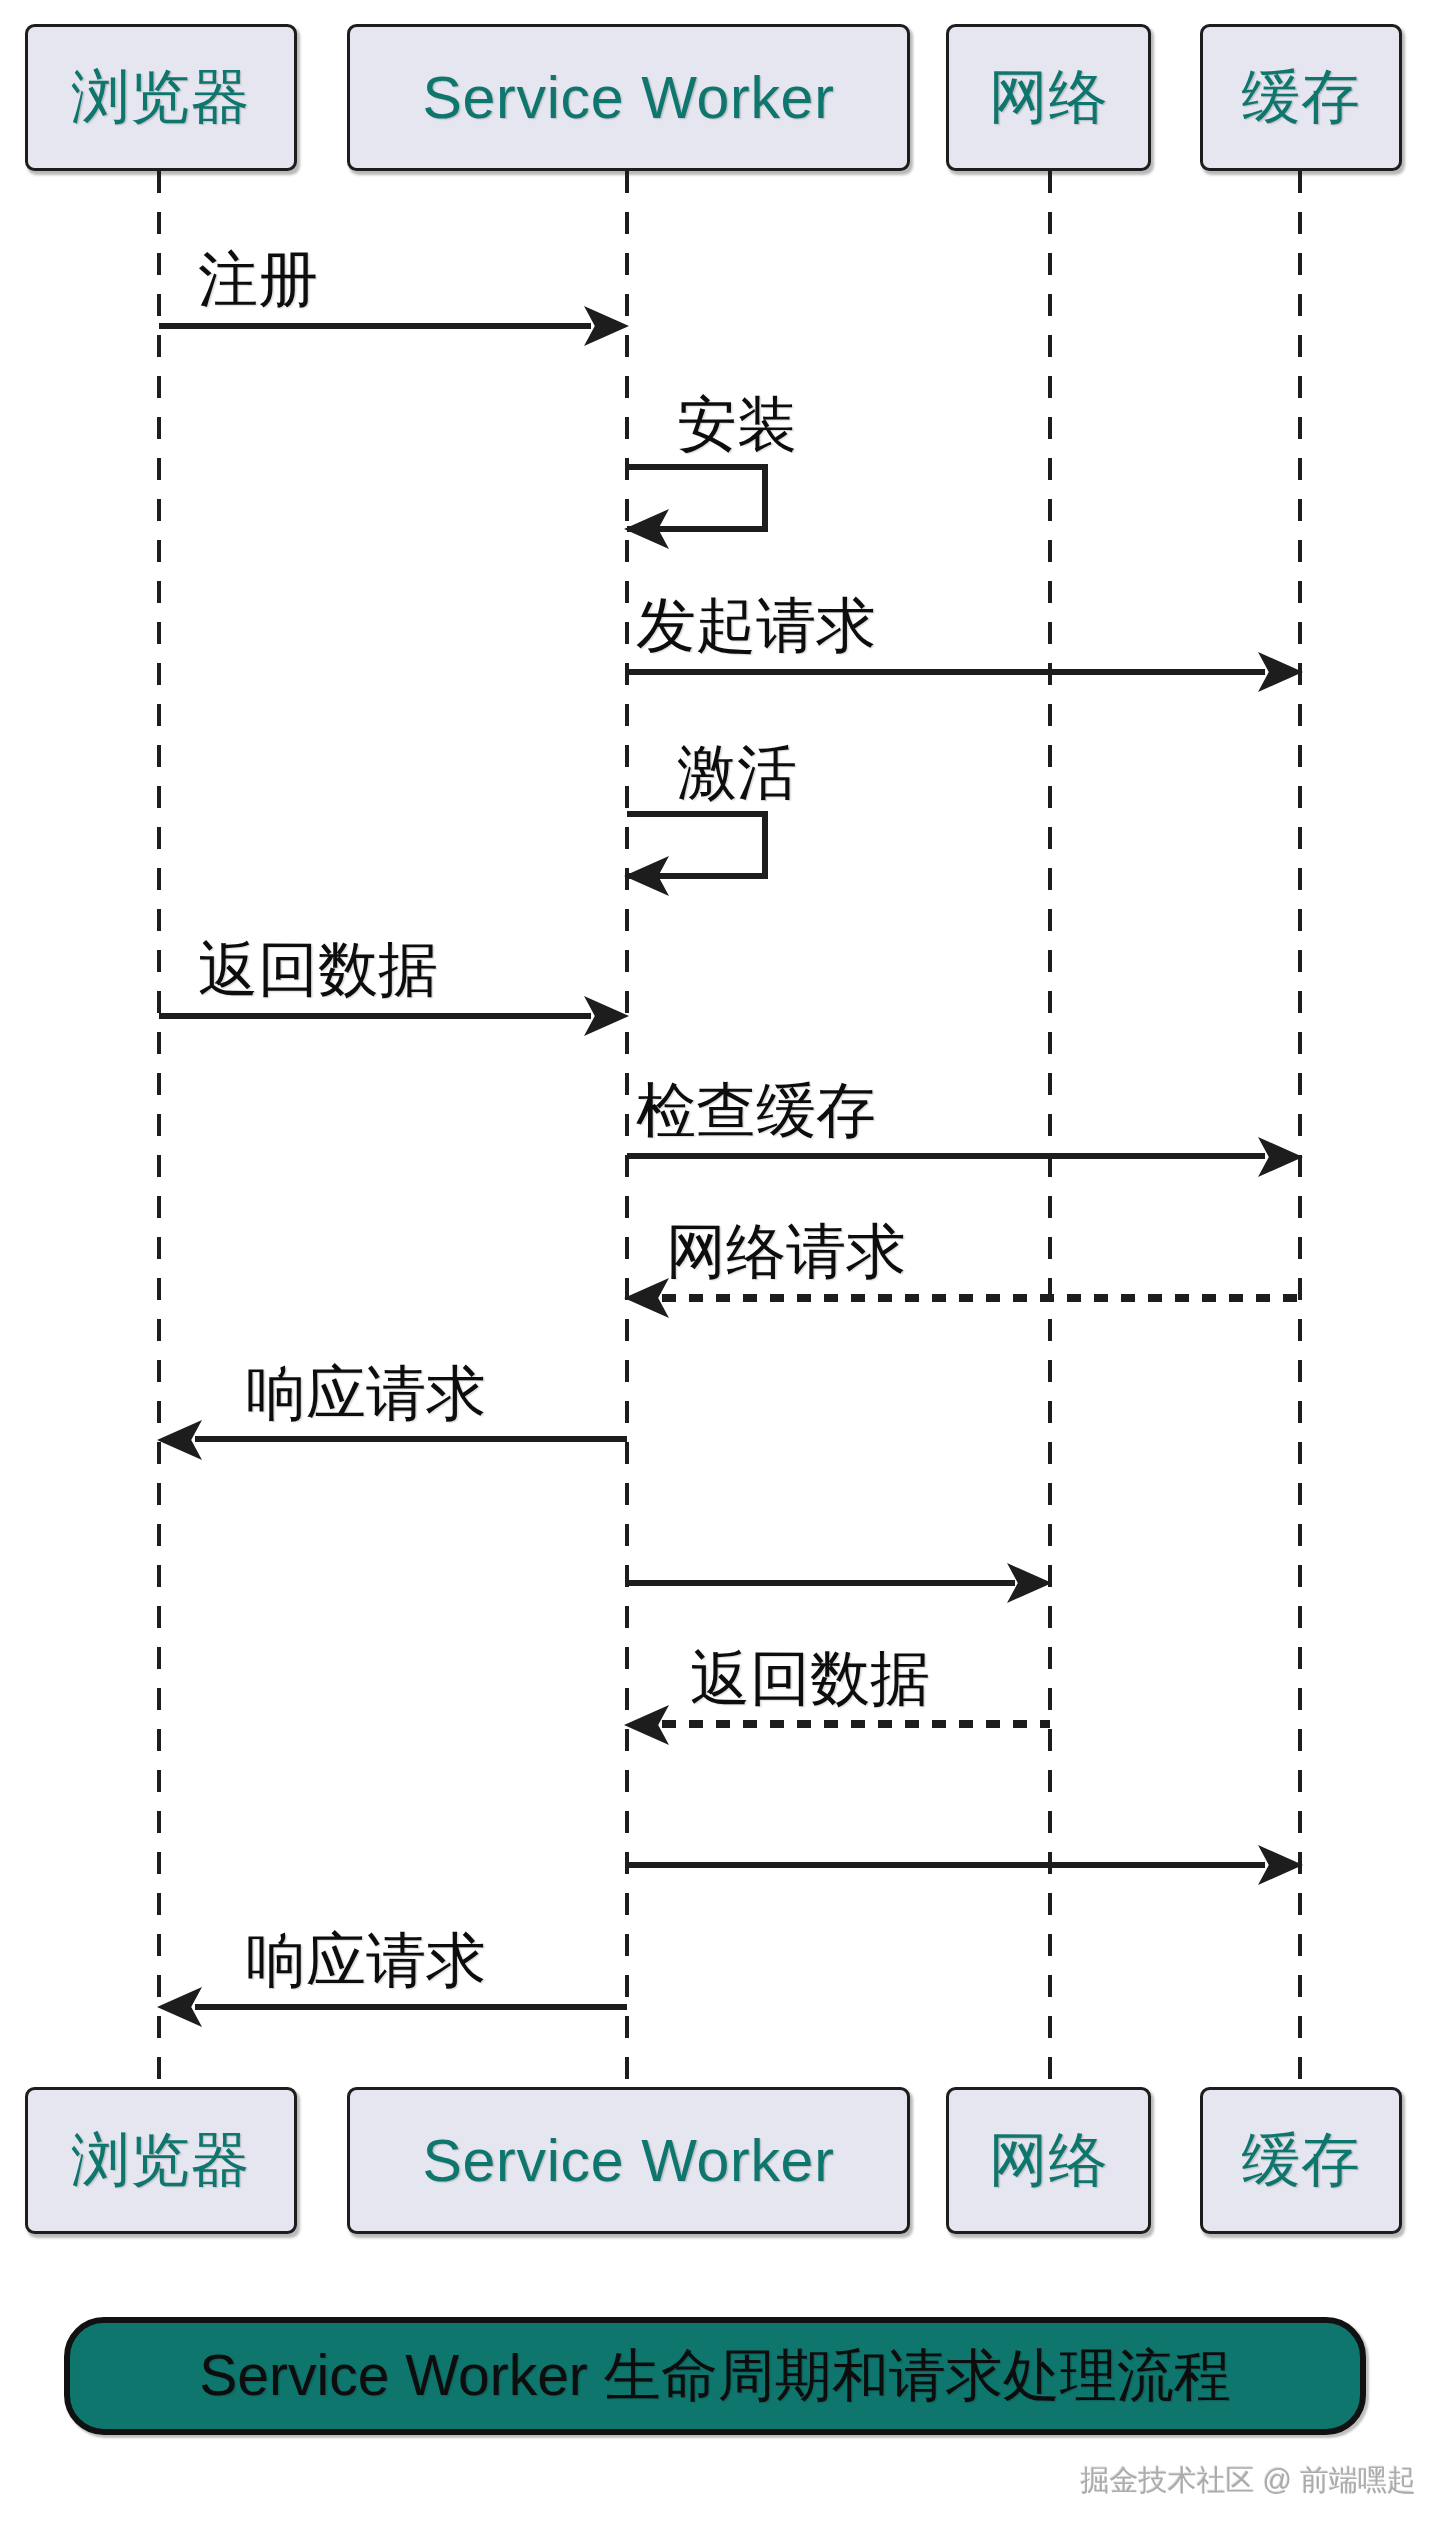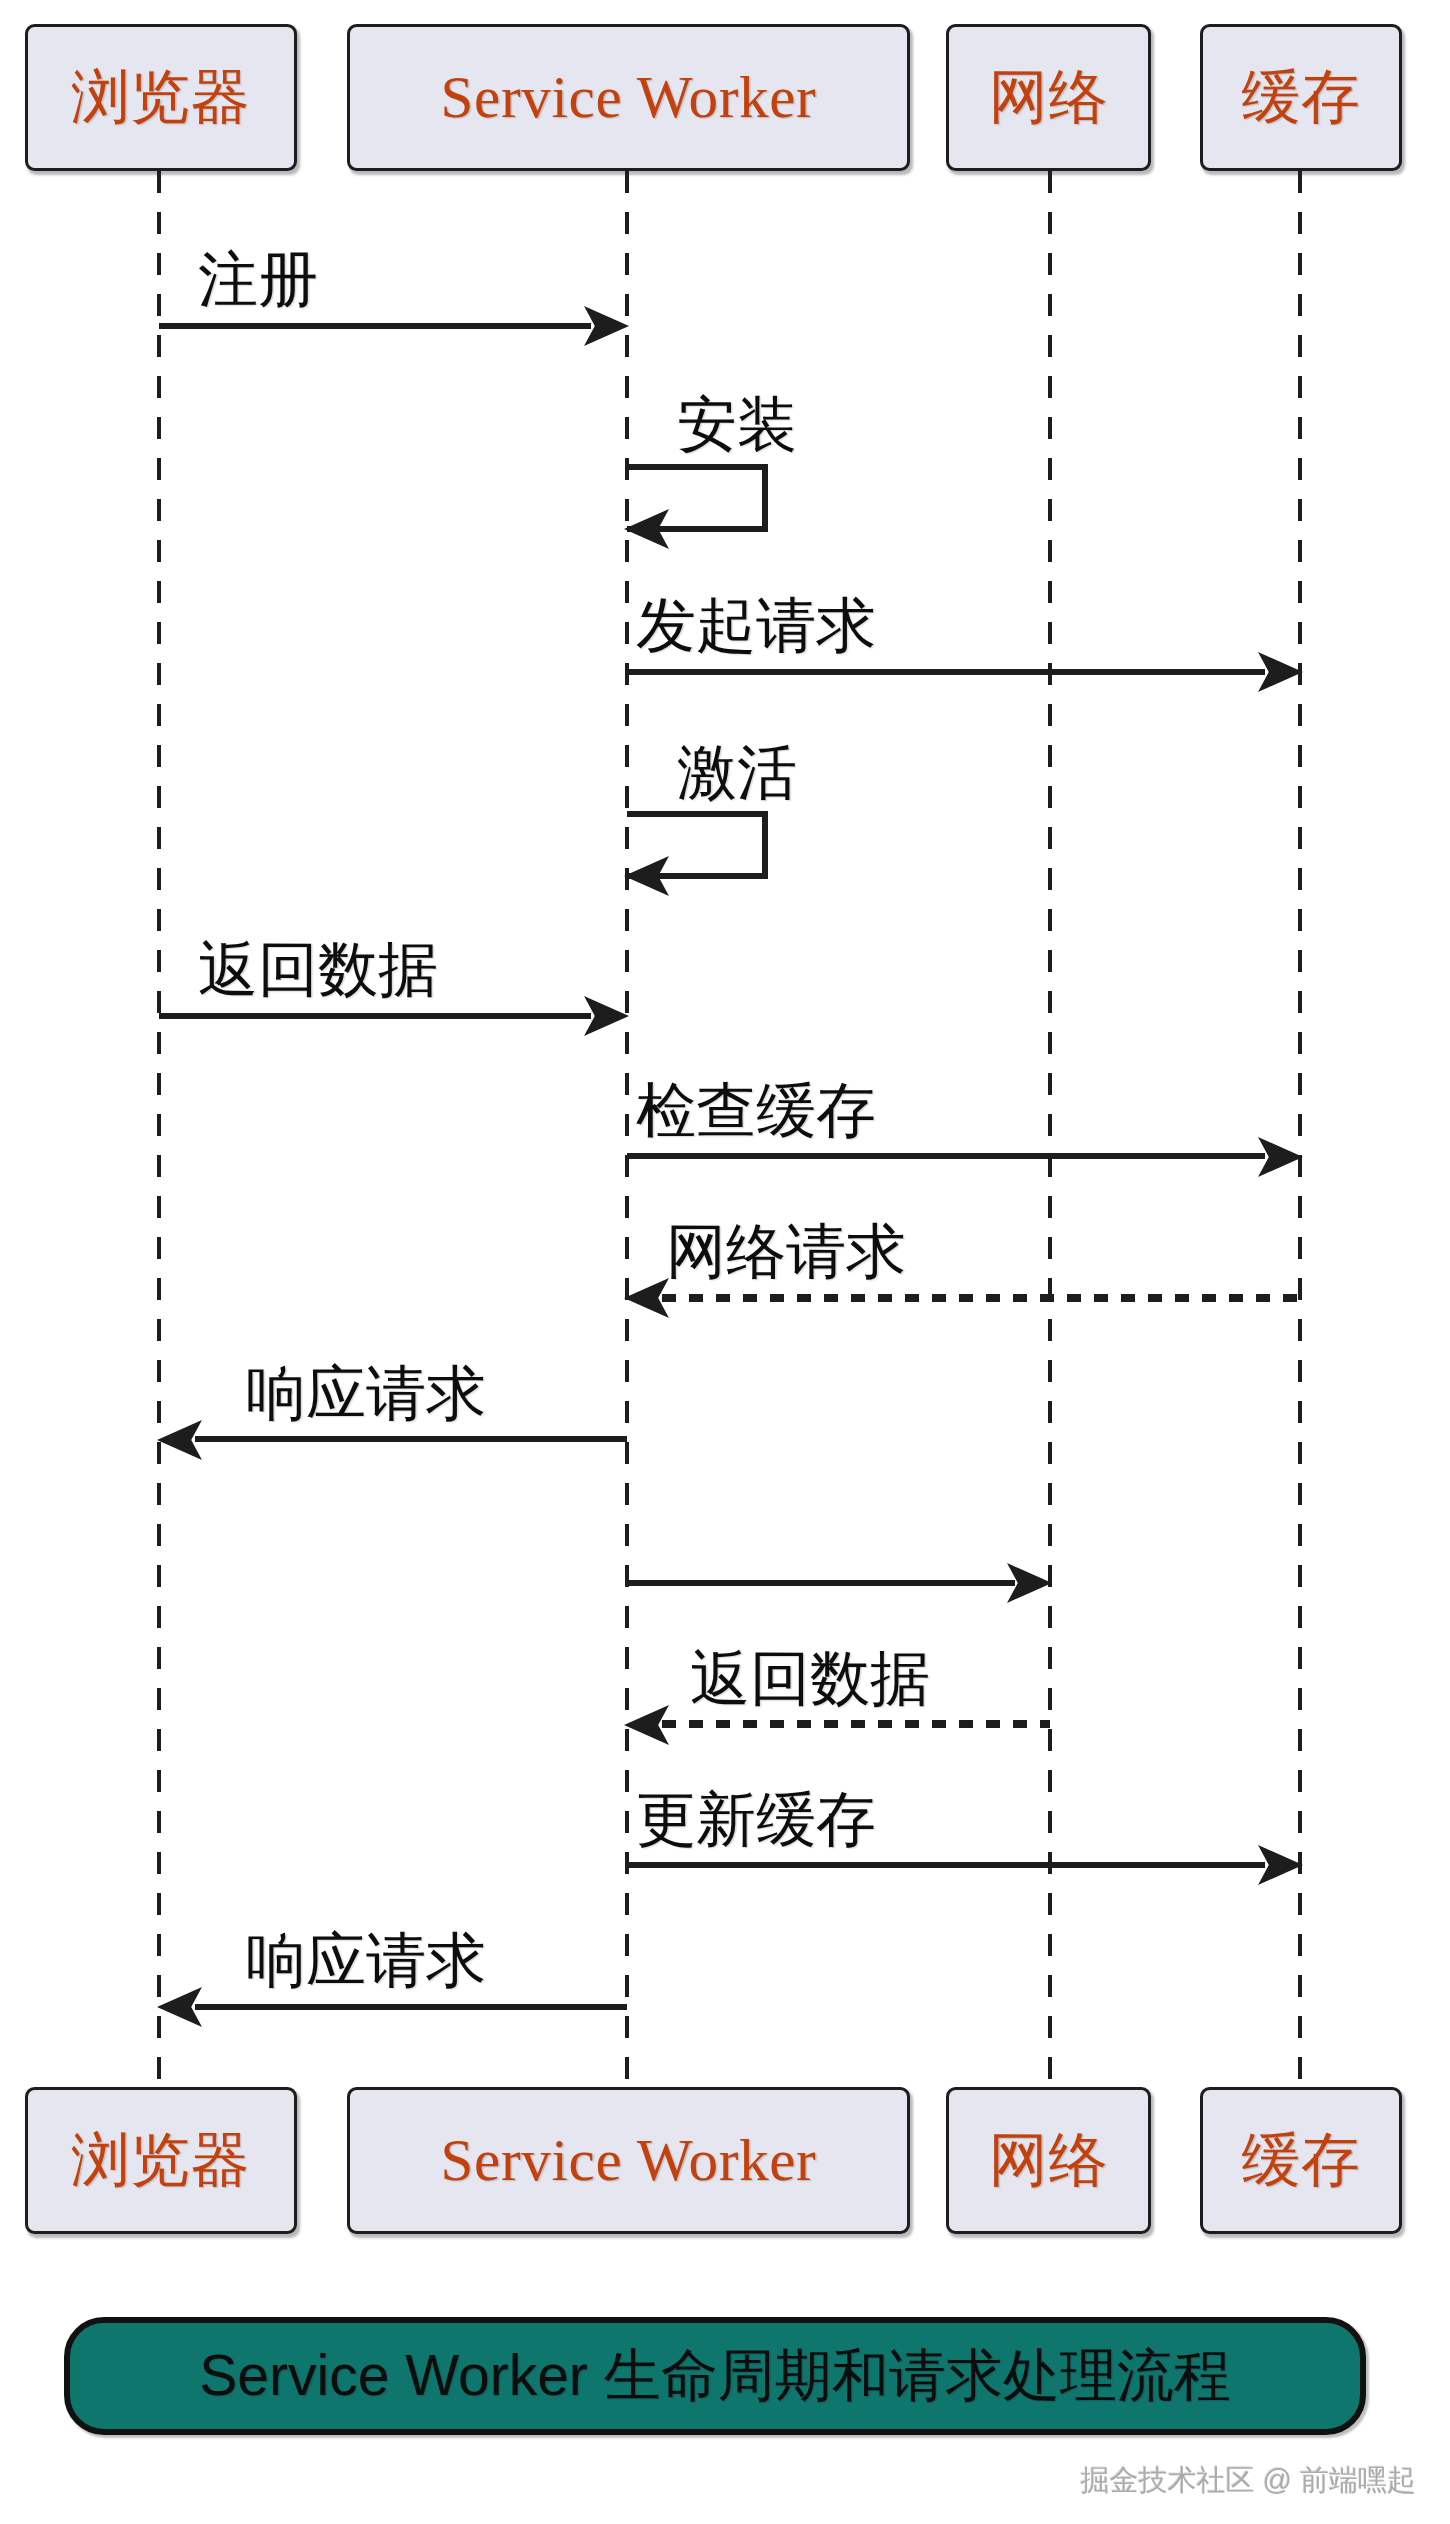--- a/index.html
+++ b/index.html
@@ -7,23 +7,22 @@
     width:1450px;height:2525px;position:relative;background:#ffffff;
     font-family:"Liberation Sans","DejaVu Sans",sans-serif;overflow:hidden;
   }
   #canvas{position:absolute;left:0;top:0;width:1450px;height:2525px;}
   .actor-box{
     position:absolute;height:147px;background:#e6e6f0;border:3.4px solid #1d1d1d;
     border-radius:9.6px;box-sizing:border-box;display:flex;align-items:center;justify-content:center;
     box-shadow:2.7px 3.4px 2.7px rgba(0,0,0,0.28);
   }
   .actor-box .lbl{
-    font-size:59px;color:#c2410c;white-space:nowrap;letter-spacing:0.7px;
+    font-size:59px;color:#0f766e;white-space:nowrap;letter-spacing:0.7px;
     text-shadow:1.4px 1.4px 1.4px rgba(0,0,0,0.18);
-    font-family:Liberation Serif, serif;
   }
   .lifeline{
     position:absolute;width:4.1px;top:171px;height:1916px;
     background:repeating-linear-gradient(to bottom,#1d1d1d 0 22px,transparent 22px 41px);
   }
   .msg-label{
     position:absolute;font-size:60px;color:#0d0d0d;white-space:nowrap;line-height:1.15;
     text-shadow:1.4px 1.4px 1.4px rgba(0,0,0,0.15);
   }
   .msg-line-solid{position:absolute;height:6.2px;background:#1d1d1d;}
@@ -109,21 +108,20 @@
     <div class="msg-line-solid" style="left: 195px; top: 1436px; width: 432px;"></div>
     <div class="arrowhead left" style="left: 157px; top: 1420px;"></div>
     <div class="msg-label" style="left: 246px; top: 1359px;">响应请求</div>
     <div class="msg-line-solid" style="left: 627px; top: 1580px; width: 388px;"></div>
     <div class="arrowhead right" style="left: 1007px; top: 1563px;"></div>
     <div class="msg-line-dashed" style="left: 662px; top: 1720px; width: 388px;"></div>
     <div class="arrowhead left" style="left: 624px; top: 1705px;"></div>
     <div class="msg-label" style="left: 690px; top: 1644px;">返回数据</div>
     <div class="msg-line-solid" style="left: 627px; top: 1862px; width: 638px;"></div>
     <div class="arrowhead right" style="left: 1258px; top: 1845px;"></div>
-    <div class="msg-label" style="left: 636px; top: 1785px;">更新缓存</div>
     <div class="msg-line-solid" style="left: 195px; top: 2004px; width: 432px;"></div>
     <div class="arrowhead left" style="left: 157px; top: 1987px;"></div>
     <div class="msg-label" style="left: 246px; top: 1926px;">响应请求</div>
   </div>
 
 <div class="title-box">
   <span class="lbl">Service Worker 生命周期和请求处理流程</span>
 </div>
 <div class="watermark">掘金技术社区 @ 前端嘿起</div>
 

